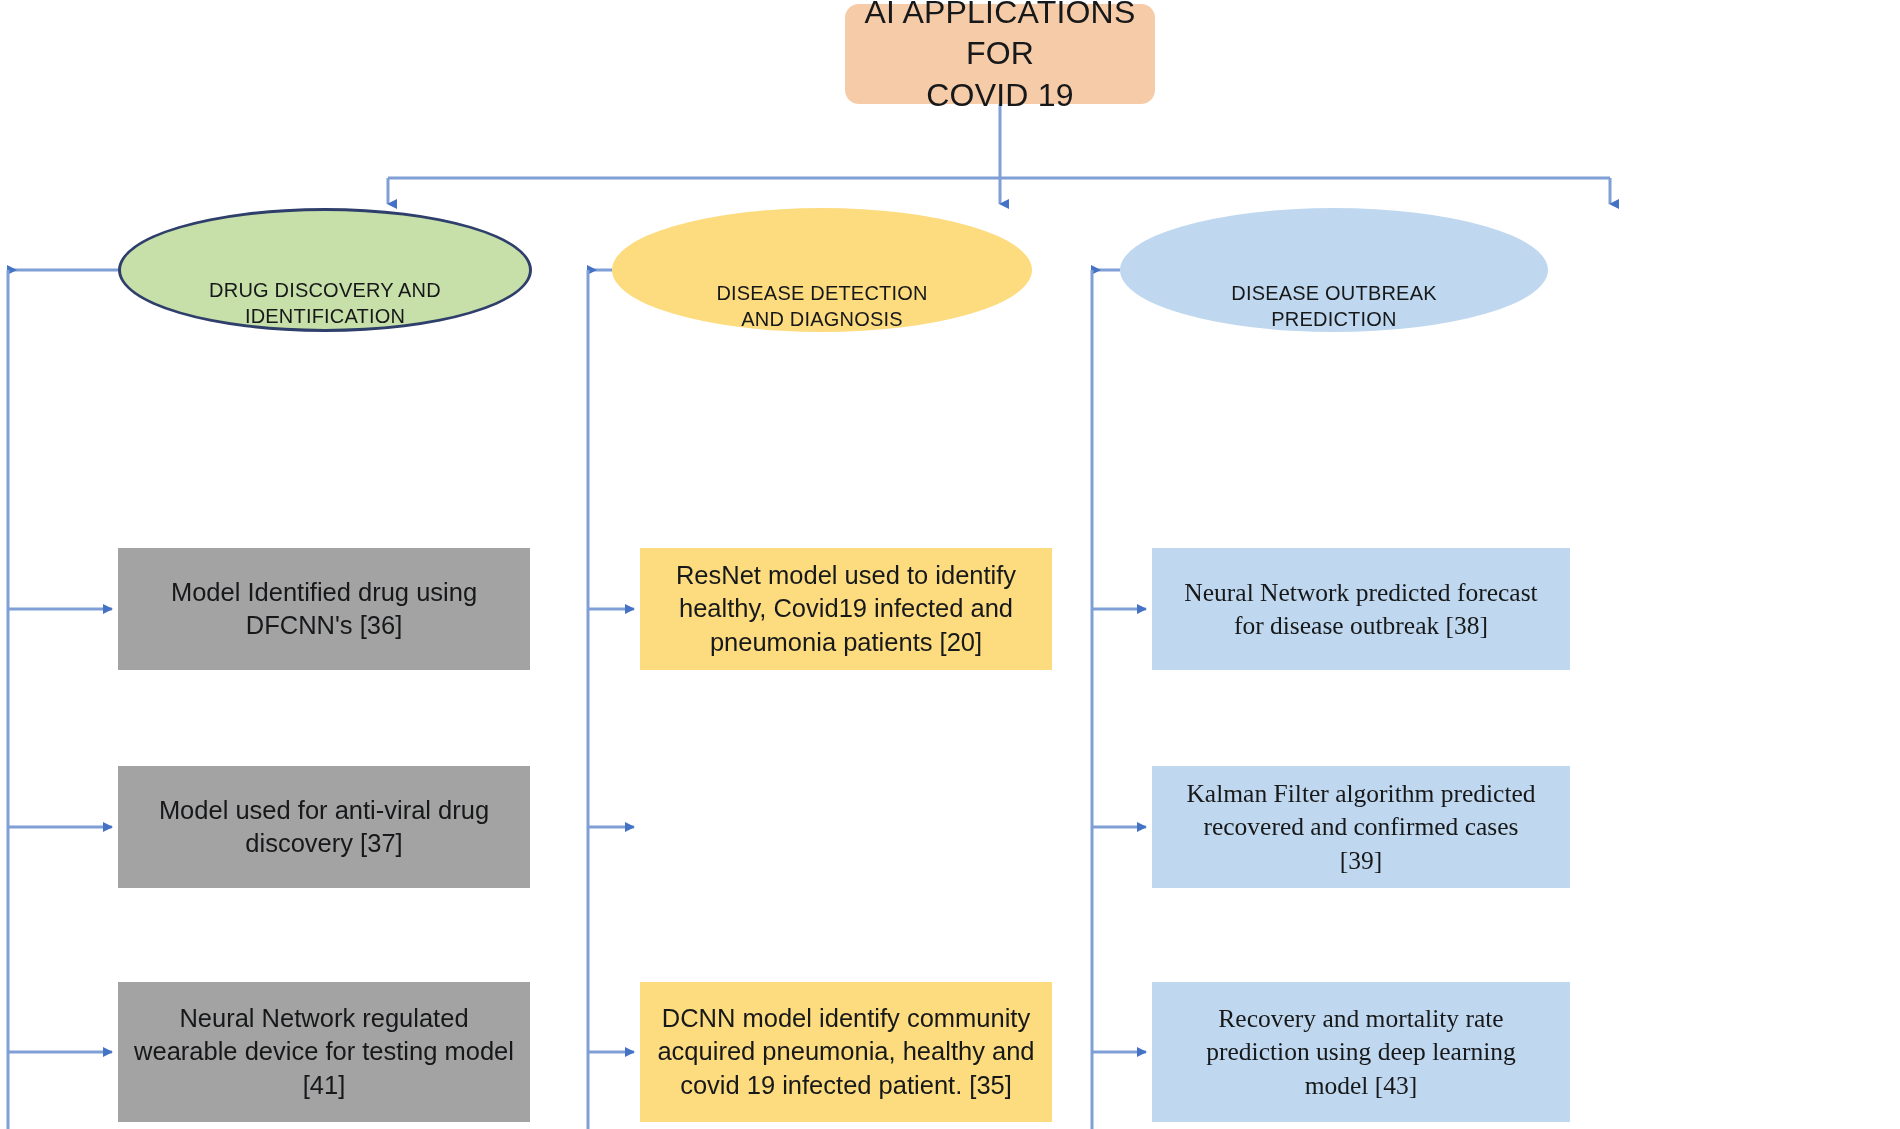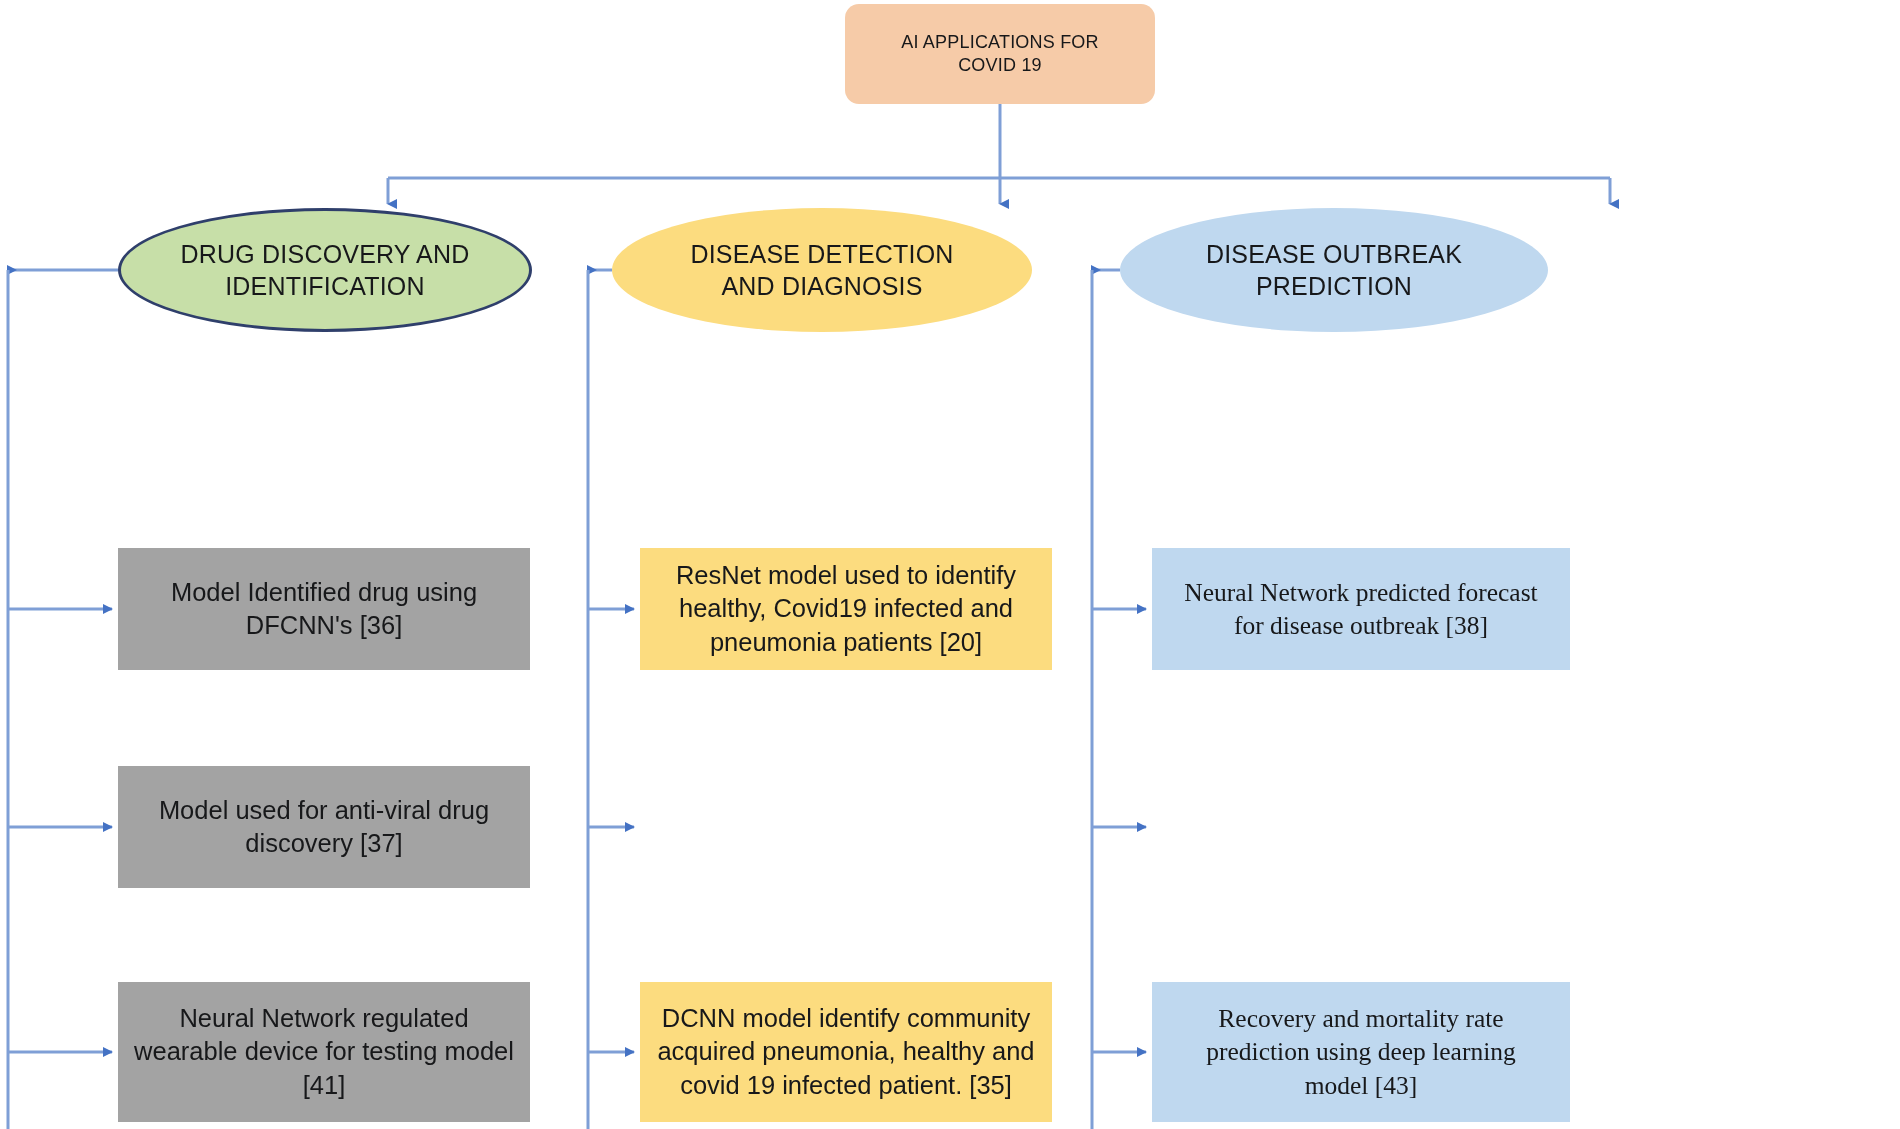--- a/index.html
+++ b/index.html
@@ -45,29 +45,30 @@
   }
 
   
   #root-node {
     left: 845px;
     top: 4px;
     width: 310px;
     height: 100px;
     background: #F6CBA8;
     border-radius: 14px;
-    font-size: 18px;
+    font-size: 32px;
     letter-spacing: 0.2px;
   }
 
   
   .ellipse {
     border-radius: 50%;
-    font-size: 25px;
+    font-size: 20px;
     letter-spacing: 0.2px;
+    align-items: flex-end;
   }
   #cat-0 {
     left: 118px;
     top: 208px;
     width: 414px;
     height: 124px;
     background: #C7DFA8;
     border: 3px solid #2F3F6B;
   }
   #cat-1 {
@@ -194,19 +195,24 @@
   <div class="node leaf yellow col-1 row-2" id="leaf-1-2">
     <span class="txt">DCNN model identify community
 acquired pneumonia, healthy and
 covid 19 infected patient. [35]</span>
   </div>
 
   <div class="node leaf blue col-2 row-0" id="leaf-2-0">
     <span class="txt">Neural Network predicted forecast
 for disease outbreak [38]</span>
   </div>
+  <div class="node leaf blue col-2 row-1" id="leaf-2-1">
+    <span class="txt">Kalman Filter algorithm predicted
+recovered and confirmed cases
+[39]</span>
+  </div>
   <div class="node leaf blue col-2 row-2" id="leaf-2-2">
     <span class="txt">Recovery and mortality rate
 prediction using deep learning
 model [43]</span>
   </div>
 
 </div>
 
 </body></html>

